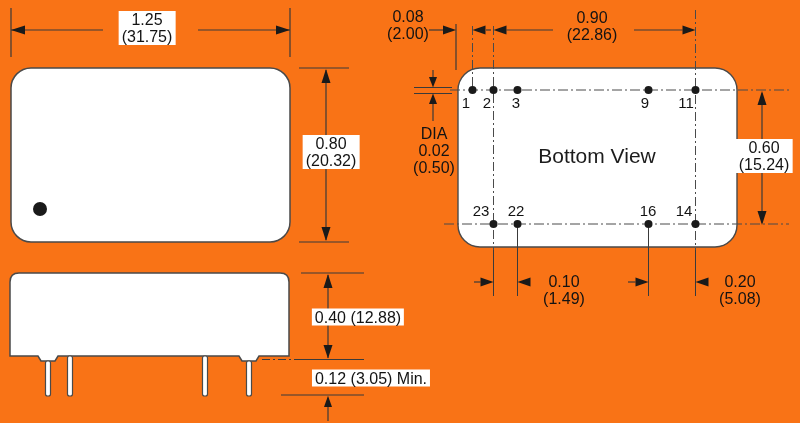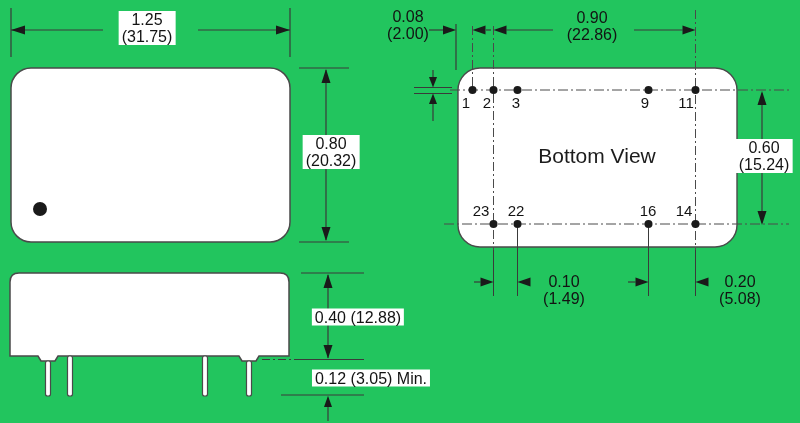--- a/index.html
+++ b/index.html
@@ -1,17 +1,17 @@
 <!DOCTYPE html>
 <html><head>
 <meta charset="utf-8">
 <style>
   html,body{margin:0;padding:0;background:#fff;}
   #canvas{
-    position:relative;width:800px;height:423px;background:#22c55e;overflow:hidden;
+    position:relative;width:800px;height:423px;background:#f97316;overflow:hidden;
     font-family:"Liberation Sans", sans-serif;color:#111;
   }
   svg{position:absolute;left:0;top:0;}
   .lbl{
     position:absolute;transform:translate(-50%,-50%);
     text-align:center;font-size:16px;line-height:17px;
     white-space:nowrap;color:#131313;
   }
   .lbl.bg{background:#fff;padding:0 3px;}
   .lbl span{display:block;}
@@ -173,20 +173,25 @@
   <div class="lbl" style="left:408px;top:25px">
     <span>0.08</span>
     <span>(2.00)</span>
   </div>
 
   <div class="lbl" style="left:592px;top:26px">
     <span>0.90</span>
     <span>(22.86)</span>
   </div>
 
+  <div class="lbl" style="left:434px;top:150px">
+    <span>DIA</span>
+    <span>0.02</span>
+    <span>(0.50)</span>
+  </div>
 
   <div class="title" style="left:597px;top:156px">Bottom View</div>
 
   <div class="lbl bg" style="left:764px;top:156px">
     <span>0.60</span>
     <span>(15.24)</span>
   </div>
 
   <div class="lbl" style="left:564px;top:290px">
     <span>0.10</span>

